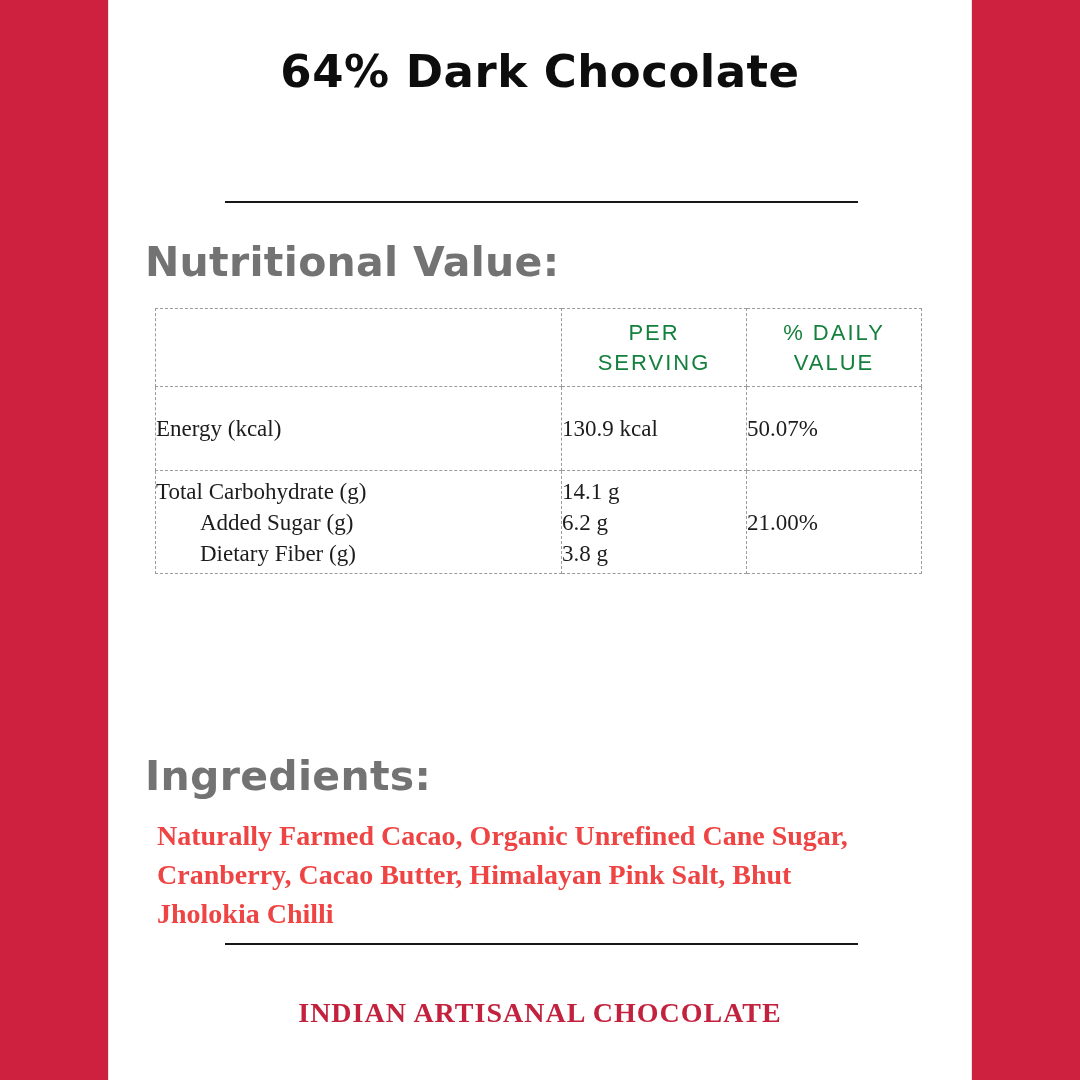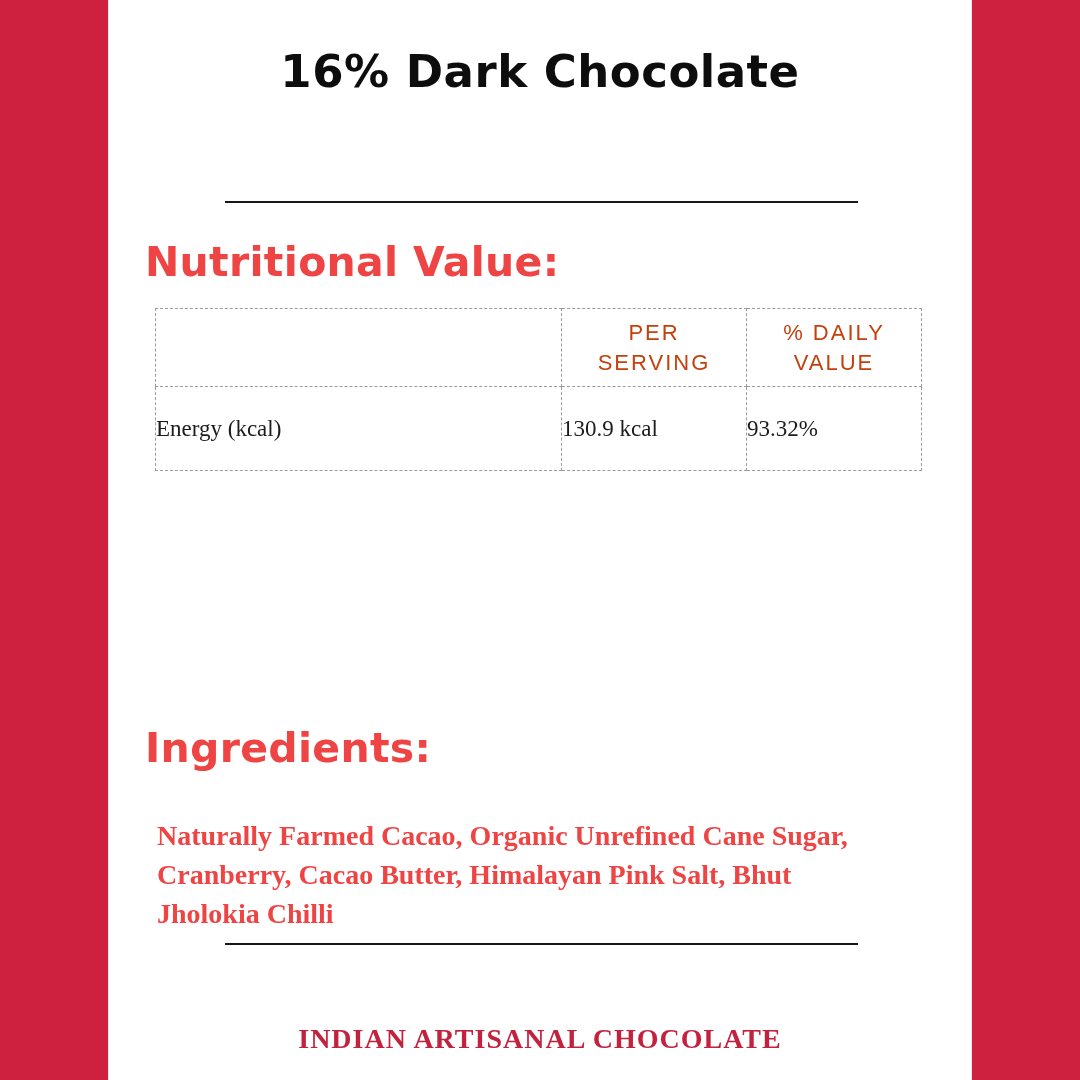--- a/index.html
+++ b/index.html
@@ -49,25 +49,25 @@
   }
   .rule.top    { top: 201px; }
   .rule.bottom { top: 943px; }
 
   .section-heading {
     position: absolute;
     left: 145px;
     font-family: "DejaVu Sans", sans-serif;
     font-weight: bold;
     font-size: 41px;
-    color: #ef4444;
+    color: #737373;
     letter-spacing: 0.3px;
   }
   .section-heading.nutrition   { top: 238px; }
-  .section-heading.ingredients { top: 724px; }
+  .section-heading.ingredients { top: 752px; }
 
   table.nutrition-table {
     position: absolute;
     left: 155px;
     top: 308px;
     width: 766px;
     border-collapse: collapse;
     table-layout: fixed;
     font-size: 23px;
     color: #1c1c1c;
@@ -92,21 +92,21 @@
 
   td .line { line-height: 31px; font-family: Liberation Serif, serif; }
   td .line.sub { padding-left: 44px; }
 
   td.hdr {
     text-align: center;
     font-size: 22px;
     letter-spacing: 2px;
     line-height: 30px;
     white-space: pre-line;
-    color: #c2410c;
+    color: #15803d;
   }
 
   .ingredients-text {
     position: absolute;
     left: 157px;
     top: 816px;
     width: 780px;
     font-family: "Liberation Serif", serif;
     font-weight: bold;
     font-size: 28px;
@@ -130,21 +130,21 @@
 </style>
 </head>
 <body>
 
 <div class="canvas">
 
   <div class="band left" style="background: rgb(206, 33, 64);"></div>
   <div class="band right" style="background: rgb(206, 33, 64);"></div>
 
   <div class="title">
-    <div>16% Dark Chocolate</div>
+    <div>64% Dark Chocolate</div>
   </div>
 
   <div class="rule top"></div>
 
   <div class="section-heading nutrition">Nutritional Value:</div>
 
   <table class="nutrition-table">
     <colgroup>
         <col class="c1">
         <col class="c2">
@@ -160,32 +160,47 @@
       </tr>
 
       <tr class="r-energy">
         <td class="label">
           <div class="line">Energy (kcal)</div>
         </td>
         <td class="center">
           <div class="line">130.9 kcal</div>
         </td>
         <td class="center">
-          <div class="line">93.32%</div>
+          <div class="line">50.07%</div>
         </td>
       </tr>
 
 
+      <tr class="r-carb">
+        <td class="label">
+          <div class="line">Total Carbohydrate (g)</div>
+          <div class="line sub">Added Sugar (g)</div>
+          <div class="line sub">Dietary Fiber (g)</div>
+        </td>
+        <td class="center">
+          <div class="line">14.1 g</div>
+          <div class="line">6.2 g</div>
+          <div class="line">3.8 g</div>
+        </td>
+        <td class="center">
+          <div class="line">21.00%</div>
+        </td>
+      </tr>
 
     </tbody>
   </table>
 
   <div class="section-heading ingredients">Ingredients:</div>
 
   <div class="ingredients-text">Naturally Farmed Cacao, Organic Unrefined Cane Sugar,
 Cranberry, Cacao Butter, Himalayan Pink Salt, Bhut
 Jholokia Chilli</div>
 
   <div class="rule bottom"></div>
 
-  <div class="footer-tagline" style="color: rgb(194, 34, 62); margin-top: 26px;">INDIAN ARTISANAL CHOCOLATE</div>
+  <div class="footer-tagline" style="color: rgb(194, 34, 62);">INDIAN ARTISANAL CHOCOLATE</div>
 
 </div>
 
 </body></html>

